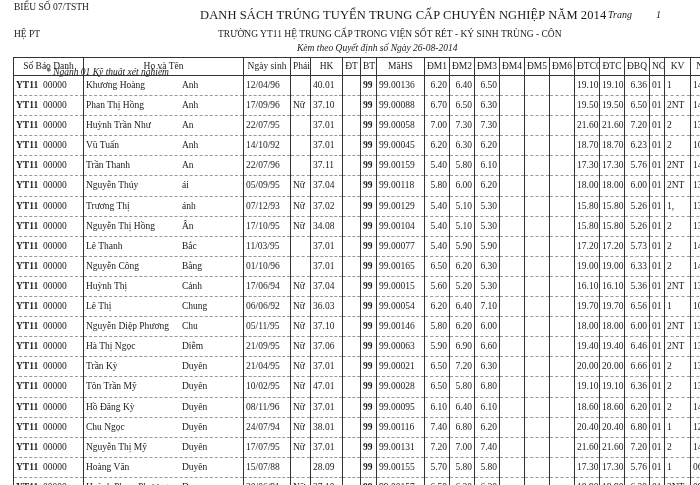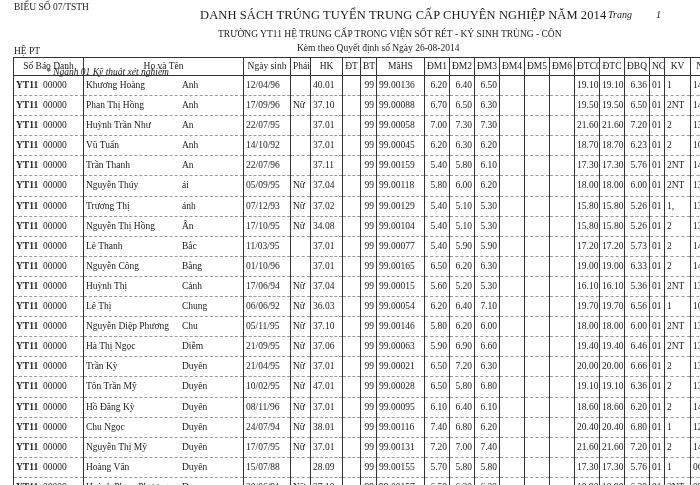--- a/index.html
+++ b/index.html
@@ -5,42 +5,42 @@
     html, body { margin: 0; padding: 0; background: #ffffff; }
     body {
       width: 700px; height: 485px; overflow: hidden; position: relative;
       font-family: "Liberation Serif", serif; color: #1a1a1a;
     }
     .hdr { position: absolute; white-space: nowrap; }
     .form-code { left: 14px; top: 2px; font-size: 9.5px; }
     .title { left: 200px; top: 8px; font-size: 12.5px; font-weight: normal; letter-spacing: 0.1px; }
     .page-label { left: 608px; top: 9px; font-size: 10px; font-style: italic; }
     .page-num { left: 656px; top: 9px; font-size: 10px; font-style: italic; }
-    .system { left: 14px; top: 46px; font-size: 9.5px; }
+    .system { left: 14px; top: 29px; font-size: 9.5px; }
     .school { left: 218px; top: 29px; font-size: 9.5px; }
     .major { left: 46px; top: 43px; font-size: 9.5px; font-style: italic; margin-top: 24px; }
-    .decision { left: 297px; top: 43px; font-size: 9.5px; }
+    .decision { left: 297px; top: 43px; font-size: 9.5px; font-style: italic; }
 
     table.roster {
       position: absolute; left: 13px; top: 57px;
       border-collapse: collapse; table-layout: fixed;
       font-size: 9.5px; width: 678px;
     }
     table.roster th, table.roster td {
       border-left: 1.2px solid #333;
       border-right: 1.2px solid #333;
       border-bottom: 1px dashed #9a9a9a;
       padding: 0 2px; height: 19.1px; line-height: 19.1px;
       white-space: nowrap; overflow: hidden;
     }
     table.roster th {
       font-weight: normal; text-align: center; height: 17px; line-height: 17px;
       border-top: 1.4px solid #333; border-bottom: 1.2px solid #333;
     }
-    table.roster td.c { text-align: right; }
+    table.roster td.c { text-align: left; font-weight: bold; }
     table.roster td.r { text-align: right; }
     table.roster tr:last-child td { border-bottom: 1px dashed #9a9a9a; }
     .name-first { display: inline-block; width: 96px; }
     .sbd-code { display: inline-block; width: 27px; font-weight: bold; }
     .ntn-n { display: inline-block; width: 17px; }
   </style>
 </head>
 <body>
 
 <div class="hdr form-code">BIỂU SỐ 07/TSTH</div>

